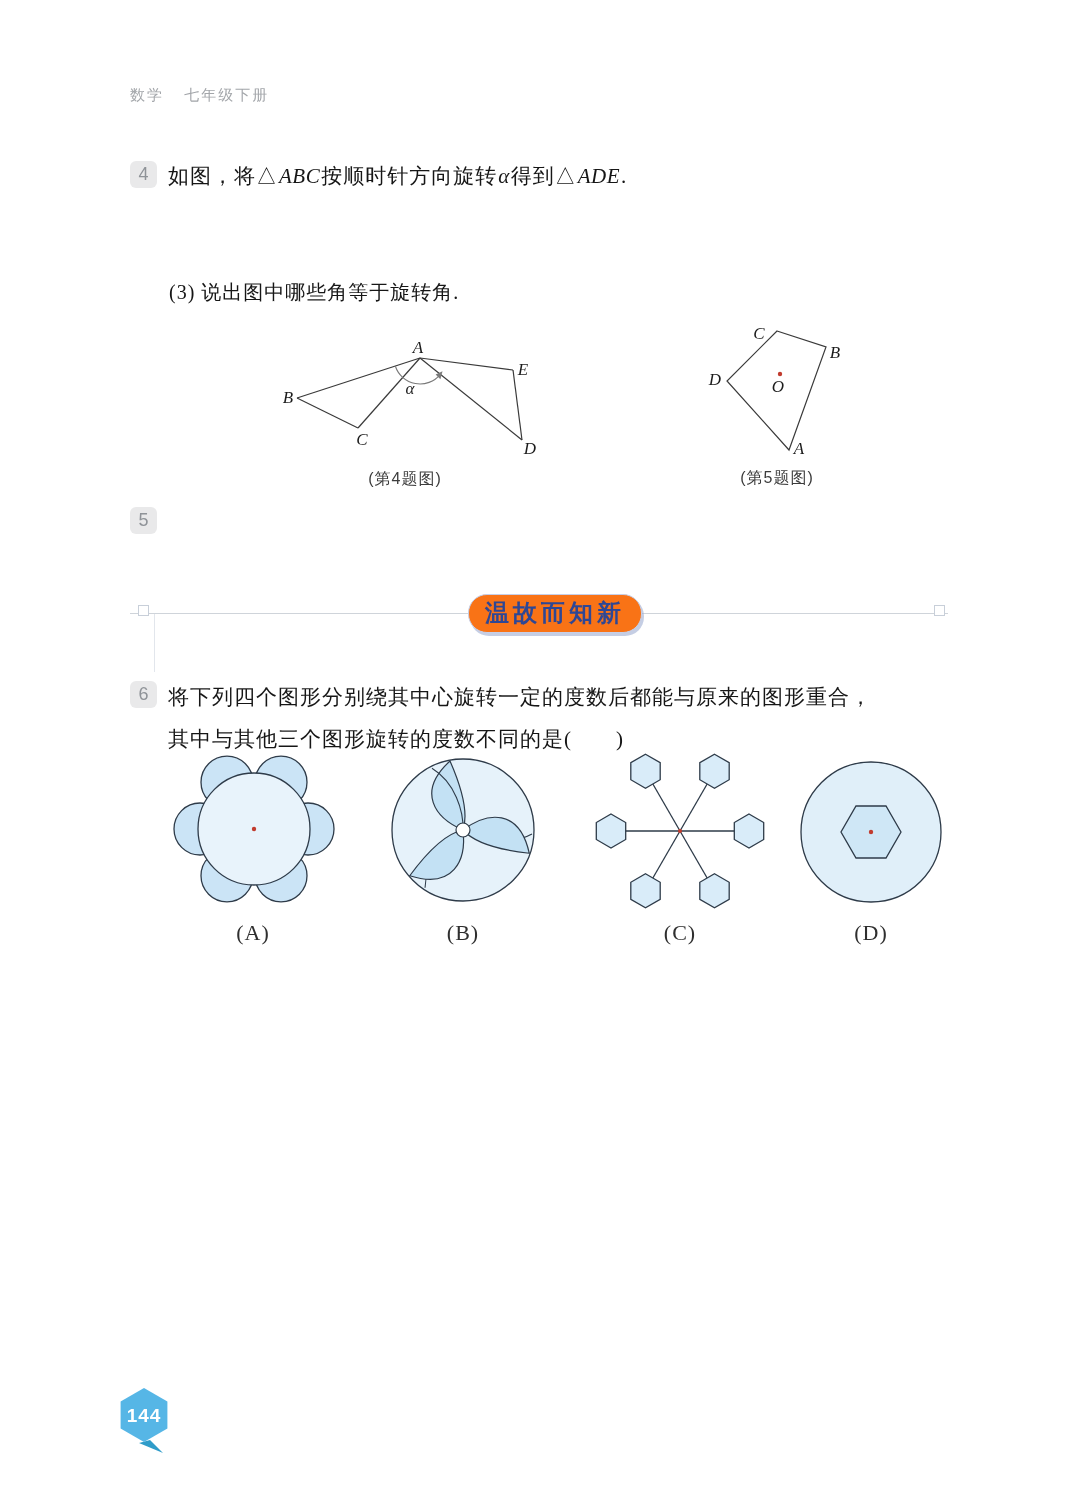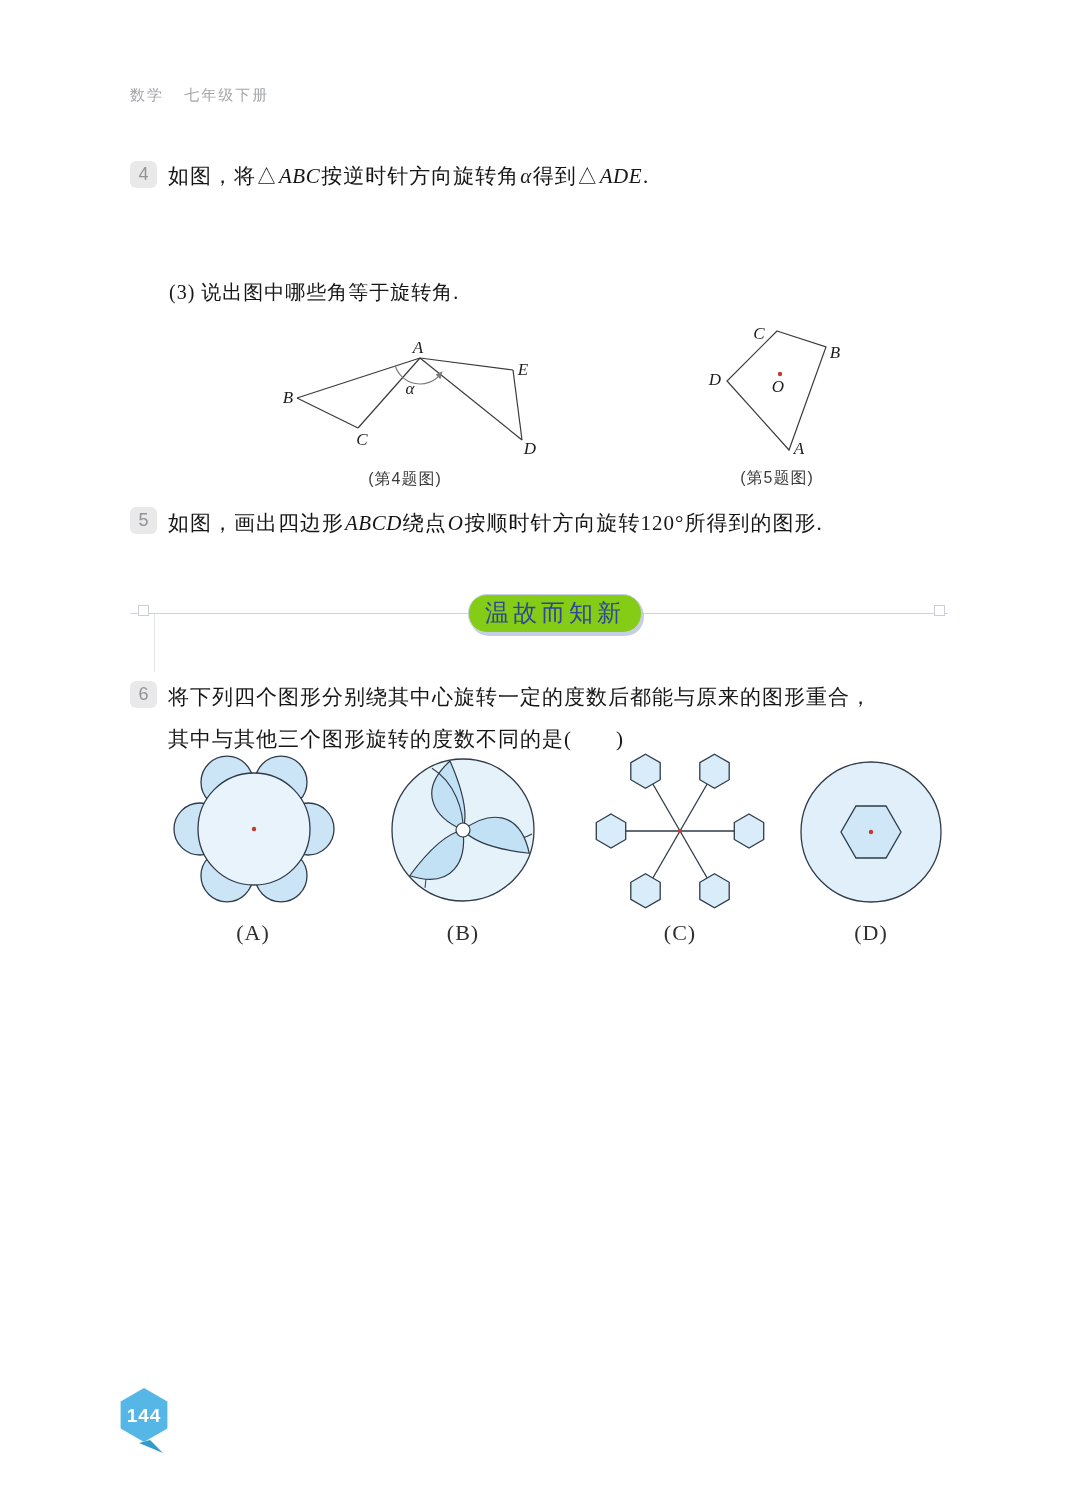--- a/index.html
+++ b/index.html
@@ -16,40 +16,40 @@
   .it{font-style:italic;font-family:"Liberation Serif",serif;letter-spacing:0.5px;padding:0 1px;}
   svg{position:absolute;overflow:visible;}
   svg text{font-family:"Liberation Serif",serif;}
   .geoline{stroke:#3a3a3a;stroke-width:1.2;fill:none;}
   .geolabel{font-style:italic;font-size:17px;fill:#1c1c1c;}
   .cap{font-family:"Liberation Sans",sans-serif;font-size:16px;fill:#3c3c3c;letter-spacing:1px;}
   .divider{position:absolute;left:130px;top:613px;width:818px;height:1px;background:#cfd4da;}
   .orn-sq{position:absolute;width:9px;height:9px;border:1px solid #c8cfd9;background:#fff;}
   .orn-stub{position:absolute;width:1px;height:58px;background:#e2e6ec;}
   .pill{position:absolute;left:468px;top:594px;width:172px;height:37px;border-radius:19px;
-        background:#84cc16;border:1px solid #c6cfe8;box-shadow:2px 3px 0 rgba(150,165,205,.55);
-        text-align:center;line-height:37px;font-size:24px;font-weight:normal;color:#2e4795;
+        background:#f97316;border:1px solid #c6cfe8;box-shadow:2px 3px 0 rgba(150,165,205,.55);
+        text-align:center;line-height:37px;font-size:24px;font-weight:bold;color:#2e4795;
         letter-spacing:4px;}
   .optlabel{position:absolute;top:920px;width:60px;text-align:center;font-size:22px;
             color:#2f2f2f;letter-spacing:1px;}
   .optline{stroke:#2e3b49;stroke-width:1.3;}
 </style>
 </head>
 <body>
 
 <div class="page">
 
   <div class="hdr">
     <span>数学</span><span class="sep"></span>
     <span>七年级下册</span>
   </div>
 
   <div class="qnum" style="left:130px;top:161px">4</div>
   <div class="qtext" style="left:168px;top:162px">
-    <span>如图，将</span><span>△</span><span class="it">ABC</span><span>按逆时针方向旋转角</span><span class="it">α</span><span>得到</span><span>△</span><span class="it">ADE</span><span>.</span>
+    <span>如图，将</span><span>△</span><span class="it">ABC</span><span>按顺时针方向旋转</span><span class="it">α</span><span>得到</span><span>△</span><span class="it">ADE</span><span>.</span>
   </div>
   <div class="qtext sub" style="left:169px;top:279px">(3) 说出图中哪些角等于旋转角.</div>
 
   <svg width="305" height="170" style="left:268px;top:333px">
     <g>
       <line class="geoline" x1="152" y1="25" x2="29" y2="65"></line>
       <line class="geoline" x1="152" y1="25" x2="90" y2="95"></line>
       <line class="geoline" x1="29" y1="65" x2="90" y2="95"></line>
     </g>
     <g>
@@ -73,23 +73,20 @@
     <circle cx="92" cy="61" r="2.2" fill="#c13b2e"></circle>
     <text class="geolabel" x="71" y="26" text-anchor="middle">C</text>
     <text class="geolabel" x="147" y="45" text-anchor="middle">B</text>
     <text class="geolabel" x="27" y="72" text-anchor="middle">D</text>
     <text class="geolabel" x="111" y="141" text-anchor="middle">A</text>
     <text class="geolabel" x="90" y="79" text-anchor="middle">O</text>
     <text class="cap" x="89" y="170" text-anchor="middle">(第5题图)</text>
   </svg>
 
   <div class="qnum" style="left:130px;top:507px">5</div>
-  <div class="qtext" style="left:168px;top:509px">
-    <span>如图，画出四边形</span><span class="it">ABCD</span><span>绕点</span><span class="it">O</span><span>按顺时针方向旋转</span><span>120°</span><span>所得到的图形.</span>
-  </div>
 
   <div class="divider"></div>
   <div class="orn-sq" style="left:138px;top:605px"></div>
   <div class="orn-stub" style="left:154px;top:614px"></div>
   <div class="orn-sq" style="left:934px;top:605px"></div>
   <div class="orn-stub" style="left:950px;top:614px"></div>
   <div class="pill">温故而知新</div>
 
   <div class="qnum" style="left:130px;top:681px">6</div>
   <div class="qtext" style="left:168px;top:725px">其中与其他三个图形旋转的度数不同的是(　　)</div>

